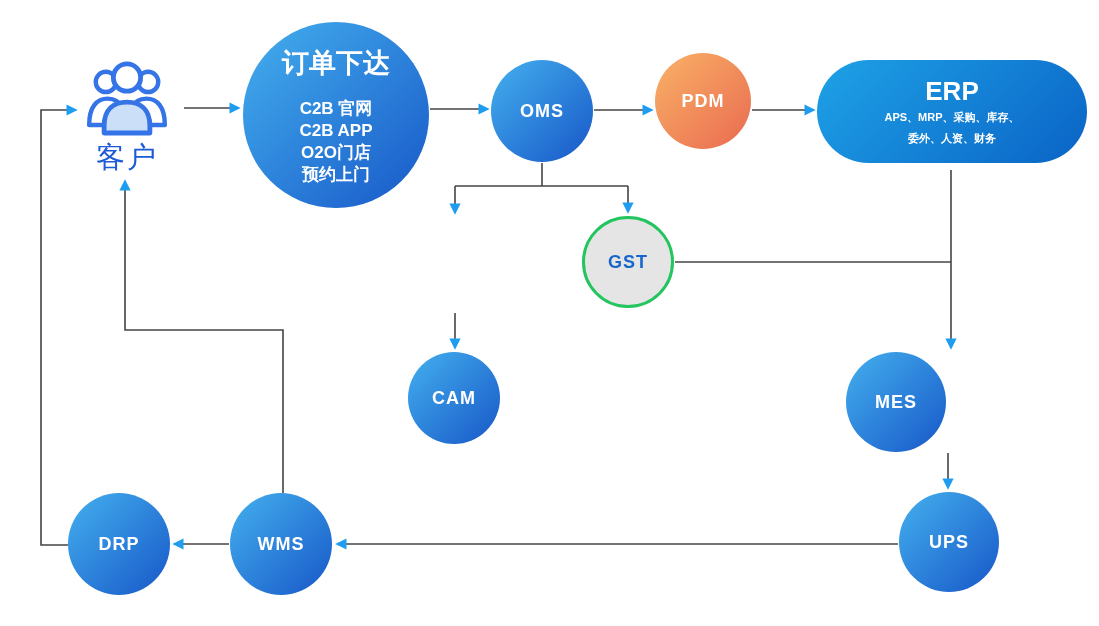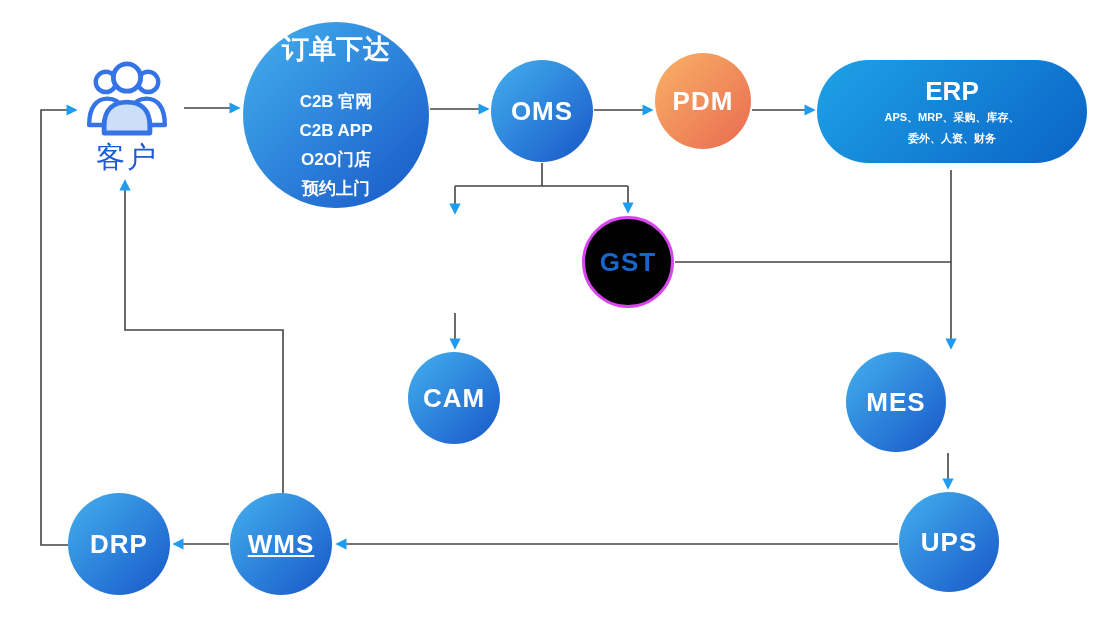--- a/index.html
+++ b/index.html
@@ -3,35 +3,35 @@
 <meta charset="utf-8">
 <style>
   html,body{margin:0;padding:0;background:#ffffff;}
   body{font-family:"Liberation Sans","DejaVu Sans",sans-serif;}
   .canvas{position:relative;width:1099px;height:626px;background:#ffffff;overflow:hidden;}
   .edges{position:absolute;left:0;top:0;width:1099px;height:626px;}
   .edges polyline{fill:none;stroke:#444444;stroke-width:1.6;}
   .node{position:absolute;border-radius:50%;display:flex;flex-direction:column;align-items:center;justify-content:center;color:#ffffff;font-weight:bold;box-sizing:border-box;text-align:center;}
   .blue{background:linear-gradient(135deg,#44b0ee 0%,#1757c8 100%);}
   .orange{background:linear-gradient(135deg,#f9b267 0%,#e96a50 100%);}
-  .lbl3{font-size:26px;letter-spacing:1px;}
+  .lbl3{font-size:18px;letter-spacing:1px;}
   .order-node{left:243px;top:22px;width:186px;height:186px;}
   .order-title{font-size:27px;margin-bottom:17px;}
-  .order-line{font-size:17px;line-height:22px;margin-top:7px;}
+  .order-line{font-size:17px;line-height:22px;}
   .oms-node{left:491px;top:60px;width:102px;height:102px;}
   .pdm-node{left:655px;top:53px;width:96px;height:96px;}
   .erp-node{left:817px;top:60px;width:270px;height:103px;border-radius:52px;background:linear-gradient(135deg,#1ea2e6 0%,#0a63c6 100%);}
   .erp-title{font-size:26px;line-height:32px;}
   .erp-sub{font-size:11px;line-height:21px;}
   .cad-node{left:408px;top:217px;width:94px;height:94px;}
-  .gst-node{left:582px;top:216px;width:92px;height:92px;background:#000000;border:3px solid #d946ef;color:#1866cc;}
+  .gst-node{left:582px;top:216px;width:92px;height:92px;background:#e5e5e5;border:3px solid #22c55e;color:#1866cc;}
   .cam-node{left:408px;top:352px;width:92px;height:92px;}
   .mes-node{left:846px;top:352px;width:100px;height:100px;}
   .ups-node{left:899px;top:492px;width:100px;height:100px;}
-  .wms-node{left:230px;top:493px;width:102px;height:102px;text-decoration:underline;}
+  .wms-node{left:230px;top:493px;width:102px;height:102px;}
   .drp-node{left:68px;top:493px;width:102px;height:102px;}
   .customer{position:absolute;left:77px;top:55px;width:100px;display:flex;flex-direction:column;align-items:center;}
   .customer-label{font-size:29px;font-weight:normal;color:#1c5ad6;margin-top:1px;letter-spacing:2px;}
 </style>
 </head>
 <body>
 
 <div class="canvas">
 
   <svg class="edges" viewBox="0 0 1099 626" xmlns="http://www.w3.org/2000/svg">

